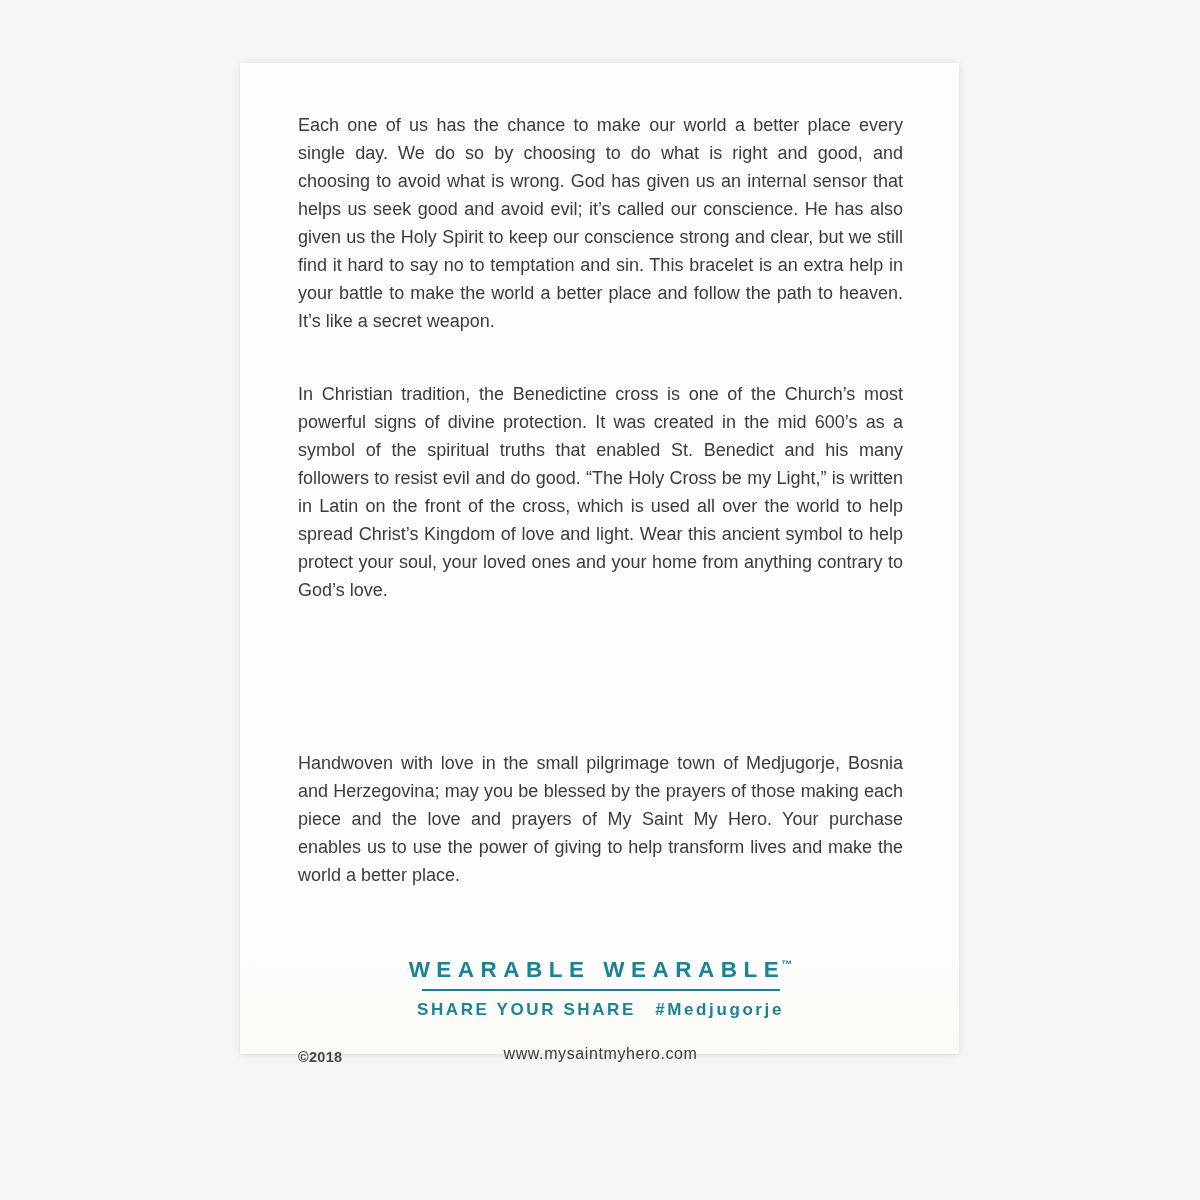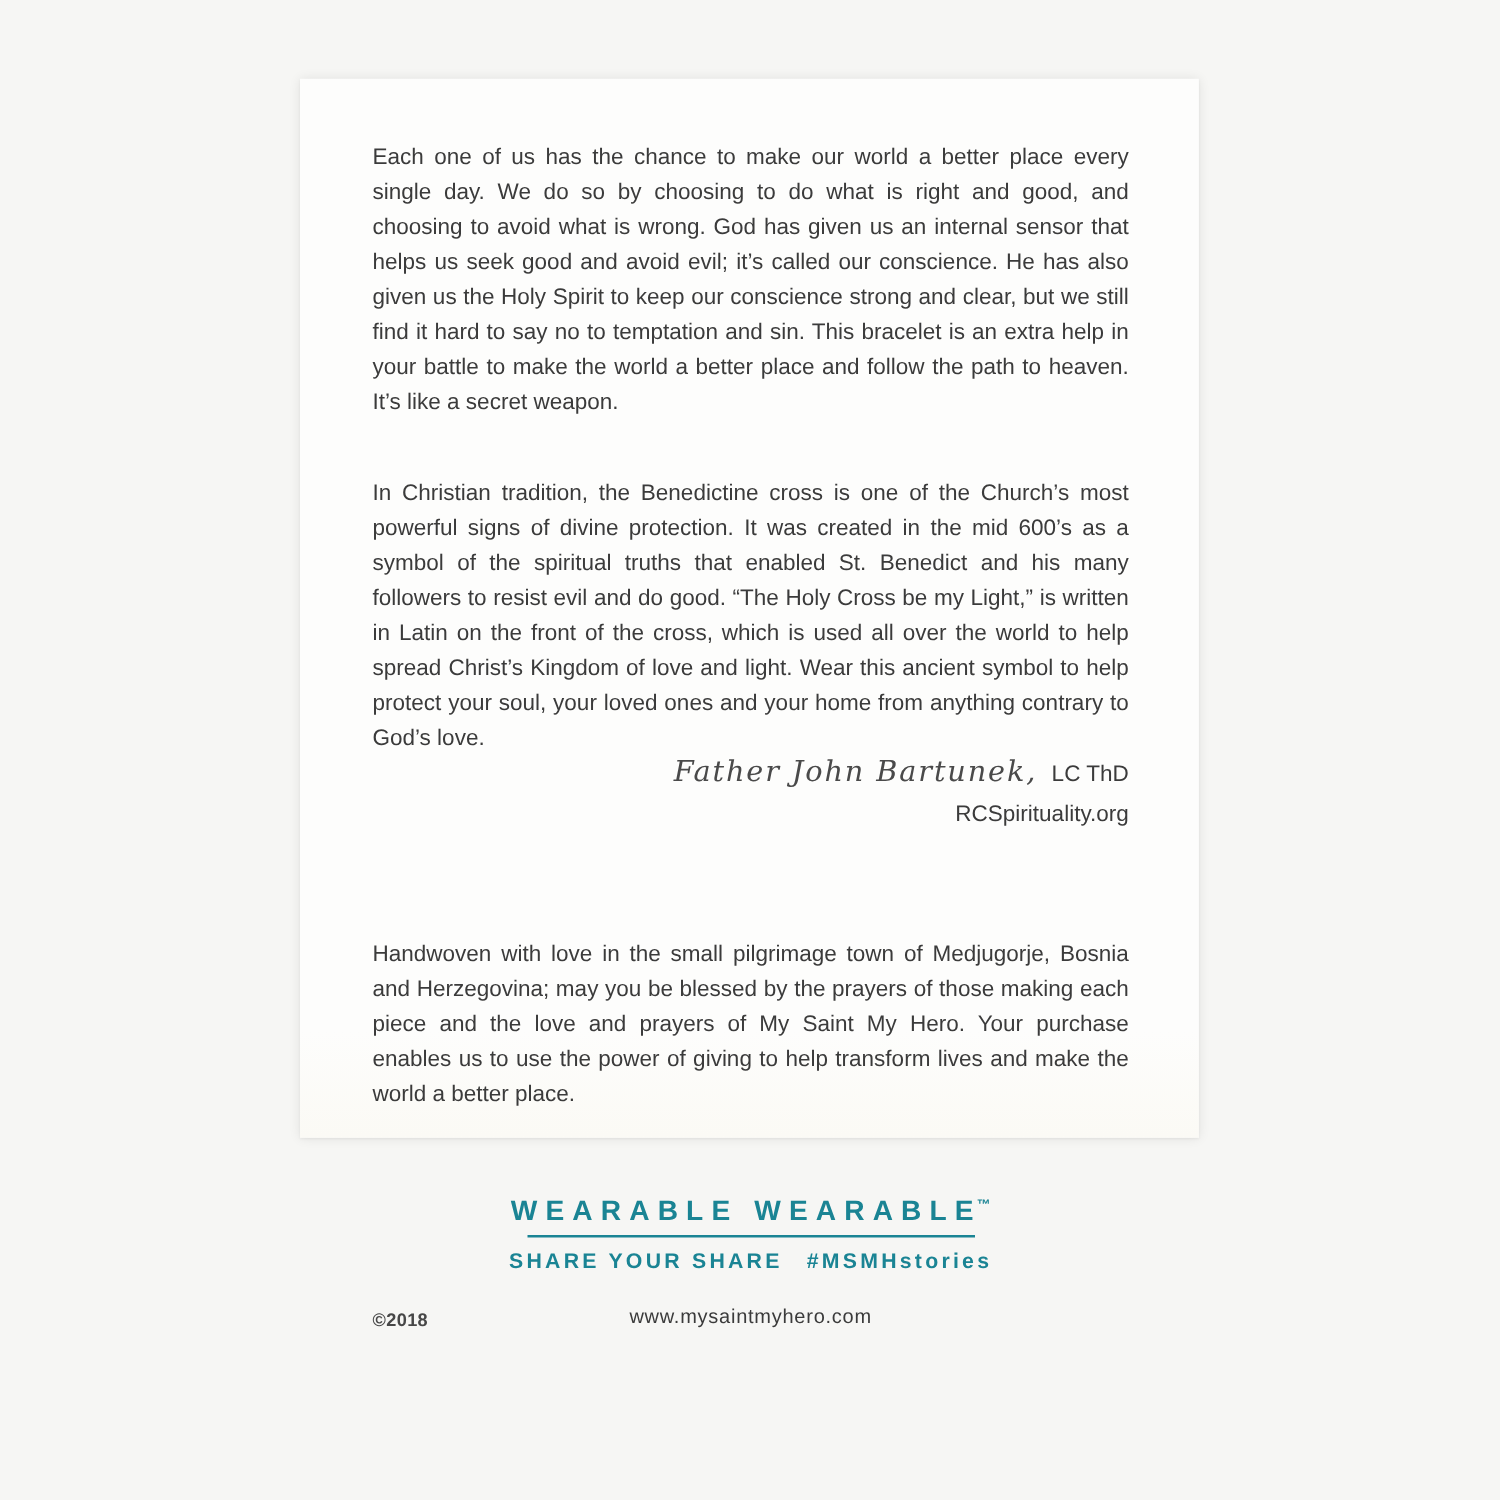--- a/index.html
+++ b/index.html
@@ -15,21 +15,21 @@
     position: relative;
     width: 1200px;
     height: 1200px;
     background: #f6f6f4;
   }
   .card {
     position: absolute;
     left: 240px;
     top: 63px;
     width: 719px;
-    height: 847px;
+    height: 991px;
     background: linear-gradient(#fdfdfc 0%, #fdfdfc 90%, #fbfaf5 100%);
     box-shadow: 0 0 9px rgba(0,0,0,0.09), 0 1px 2px rgba(0,0,0,0.05);
   }
   .content {
     position: absolute;
     left: 58px;
     top: 0;
     width: 605px;
     height: 100%;
   }
@@ -134,38 +134,31 @@
 <body>
 
 <div class="stage">
   <div class="card">
     <div class="content">
 
       <p class="body-text p1">Each one of us has the chance to make our world a better place every single day. We do so by choosing to do what is right and good, and choosing to avoid what is wrong. God has given us an internal sensor that helps us seek good and avoid evil; it’s called our conscience. He has also given us the Holy Spirit to keep our conscience strong and clear, but we still find it hard to say no to temptation and sin. This bracelet is an extra help in your battle to make the world a better place and follow the path to heaven. It’s like a secret weapon.</p>
 
       <p class="body-text p2">In Christian tradition, the Benedictine cross is one of the Church’s most powerful signs of divine protection. It was created in the mid 600’s as a symbol of the spiritual truths that enabled St. Benedict and his many followers to resist evil and do good. “The Holy Cross be my Light,” is written in Latin on the front of the cross, which is used all over the world to help spread Christ’s Kingdom of love and light. Wear this ancient symbol to help protect your soul, your loved ones and your home from anything contrary to God’s love.</p>
 
-      <div class="attribution">
-        <div class="sig-line">
-          <span class="signature">Father John Bartunek,</span>
-          <span class="credentials">LC ThD</span>
-        </div>
-        <div class="org">RCSpirituality.org</div>
-      </div>
 
       <p class="body-text mission">Handwoven with love in the small pilgrimage town of Medjugorje, Bosnia and Herzegovina; may you be blessed by the prayers of those making each piece and the love and prayers of My Saint My Hero. Your purchase enables us to use the power of giving to help transform lives and make the world a better place.</p>
 
       <div class="brand">
         <div class="brand-title-row">
           <span>WEARABLE WEARABLE</span><span class="tm">™</span>
         </div>
         <div class="brand-rule"></div>
         <div class="tagline">
           <span>SHARE YOUR SHARE</span>
-          <span class="hashtag">#MSMHstories</span>
+          <span class="hashtag">#Medjugorje</span>
         </div>
       </div>
 
       <div class="footer">
         <span class="copyright">©2018</span>
         <span class="website">www.mysaintmyhero.com</span>
       </div>
 
     </div>
   </div>

